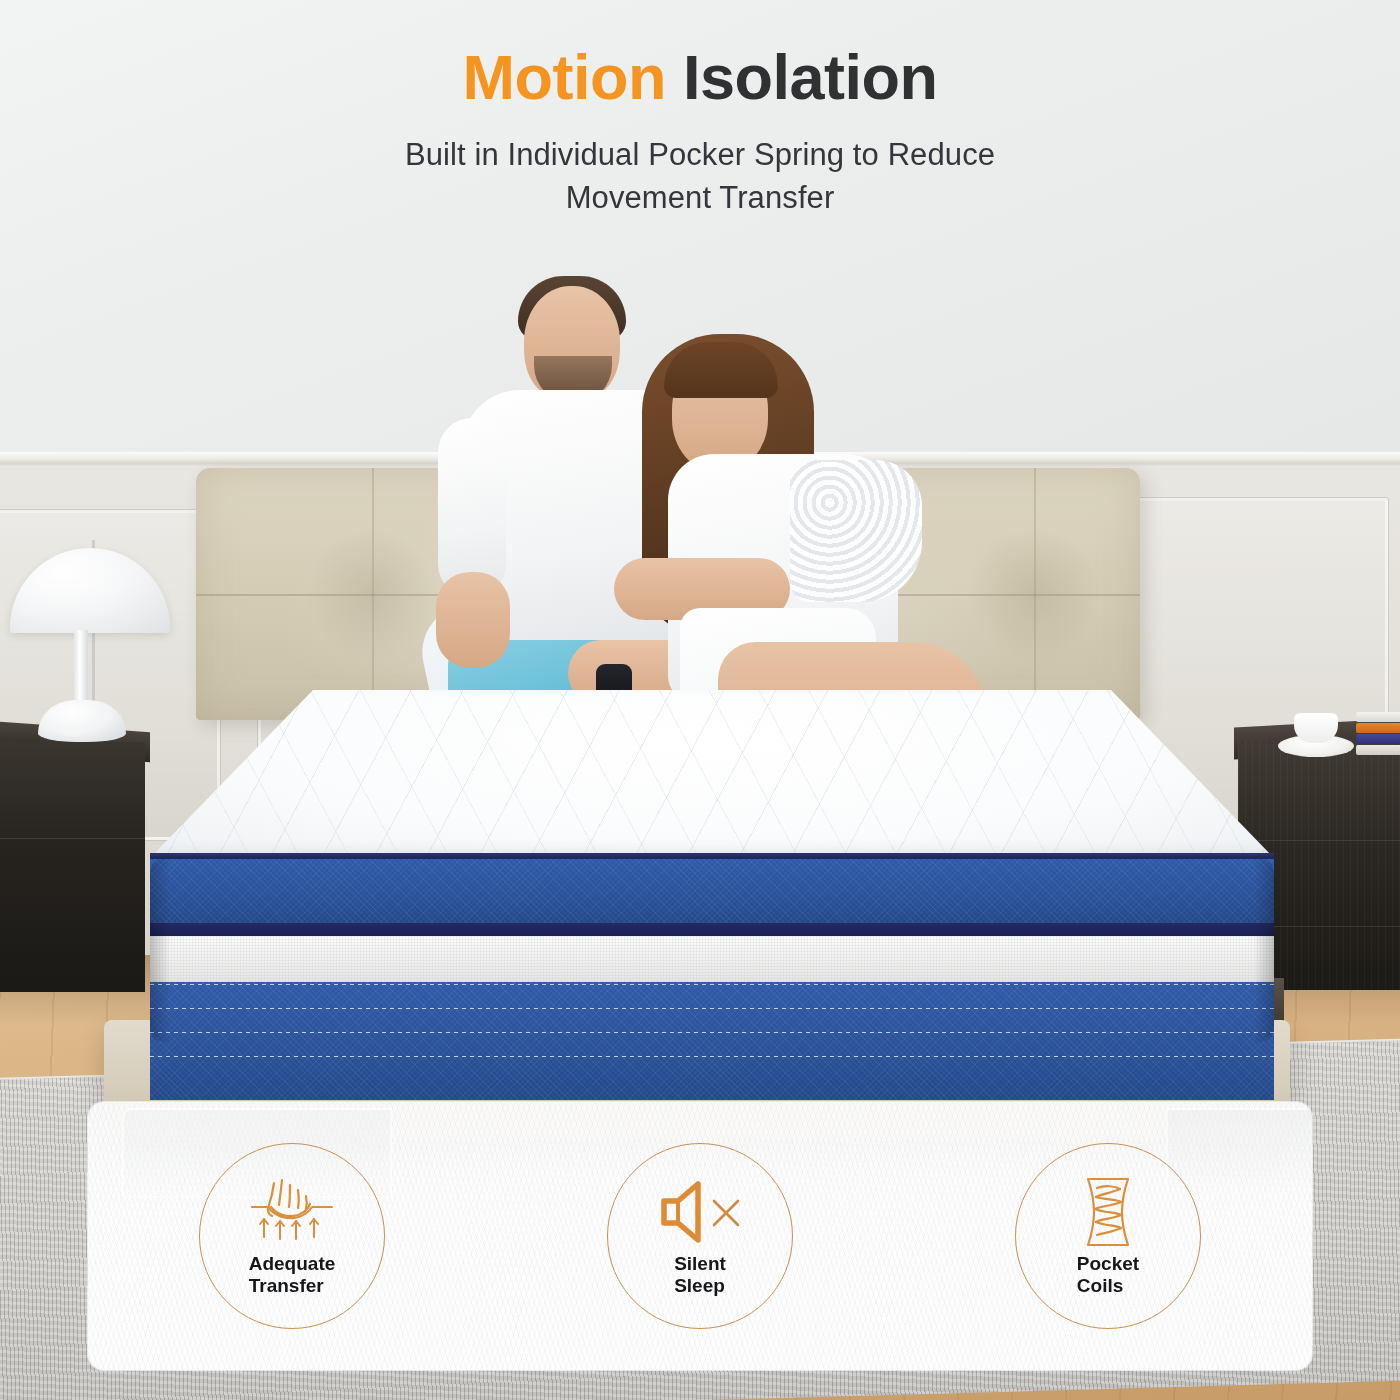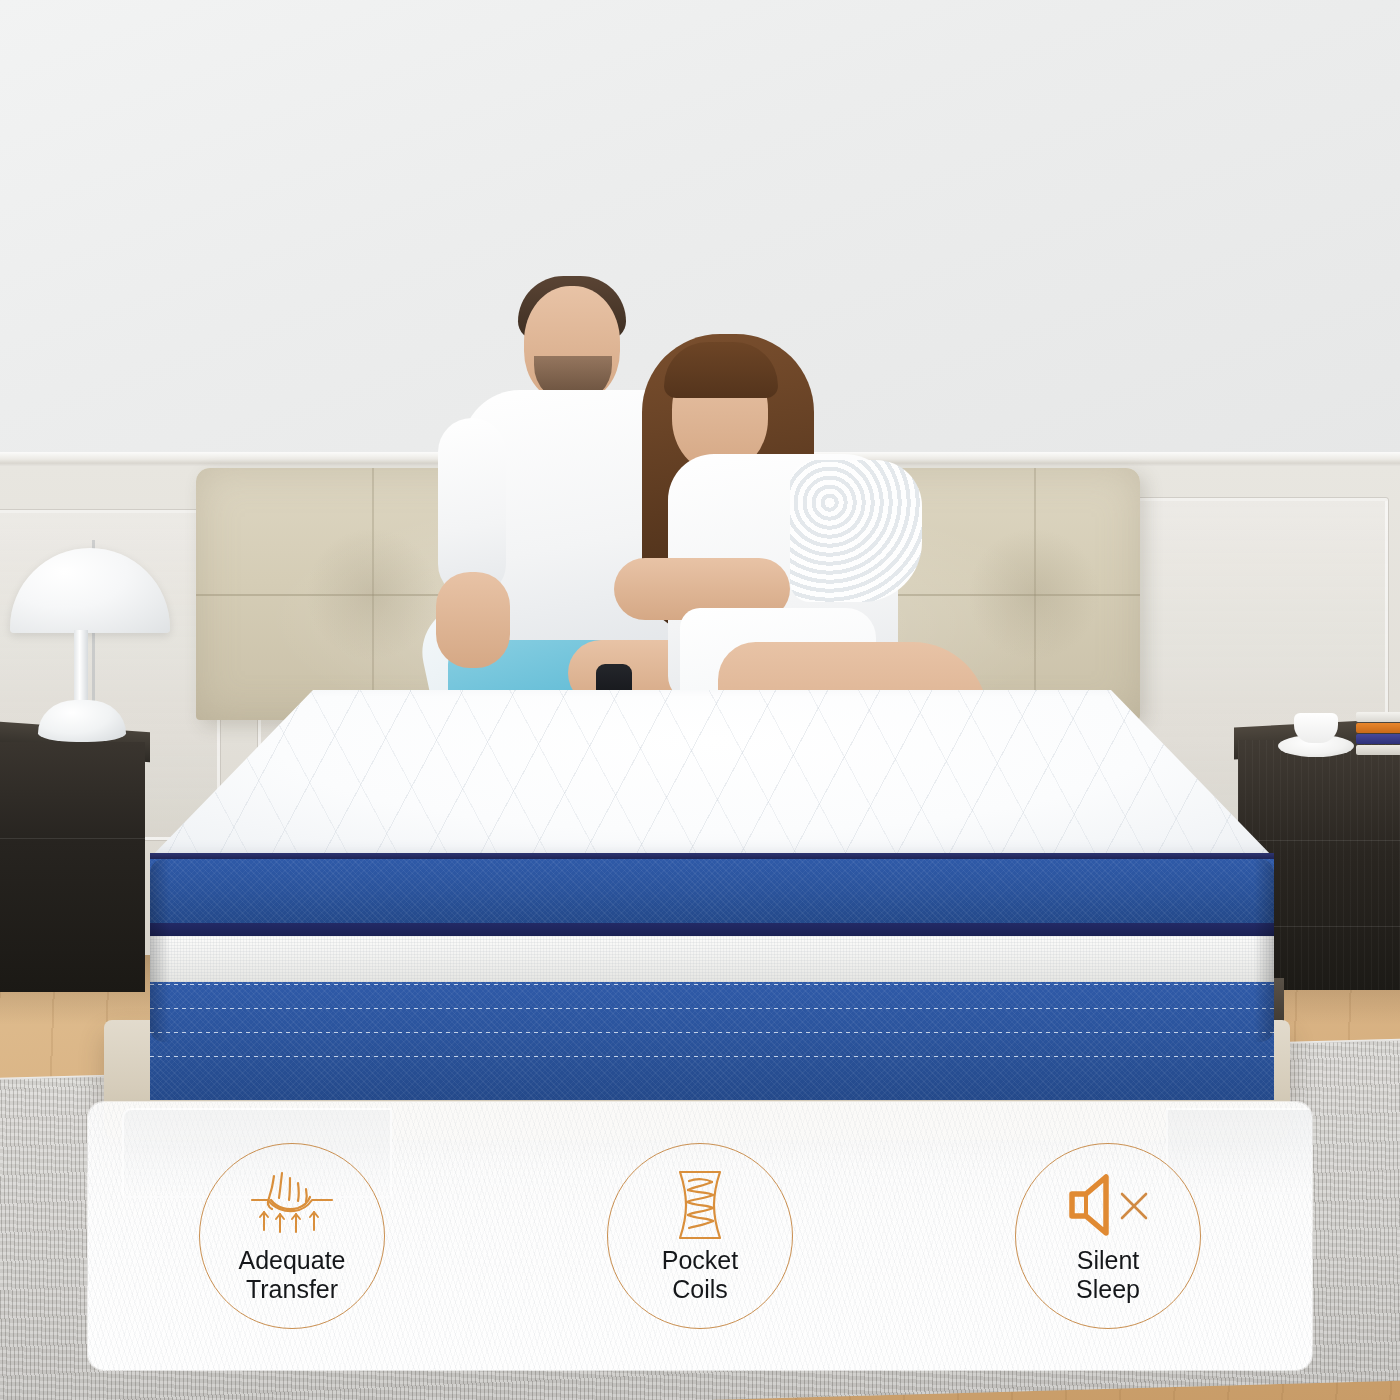--- a/index.html
+++ b/index.html
@@ -281,21 +281,21 @@
     position:absolute; inset:0; display:flex; align-items:center; justify-content:space-around;
   }
   .badge{
     width:186px; height:186px; border-radius:50%;
     border:1.6px solid #c98f50;
     display:flex; flex-direction:column; align-items:center; justify-content:center;
     position:relative;
   }
   .badge .glyph{ height:74px; display:flex; align-items:center; justify-content:center; margin-bottom:4px; }
   .badge .blabel{
-    font-size:25px; line-height:1.16; color:#15171a; text-align:center; font-weight:400;
+    font-size:19px; line-height:1.16; color:#15171a; text-align:left; font-weight:700;
   }
   svg { display:block; }
 </style>
 </head>
 <body>
 
 <div id="stage">
 
   <div class="wall-upper"></div>
   <div class="wall-rail"></div>
@@ -380,20 +380,27 @@
 
     <div class="stitch" style="top:294px"></div>
     <div class="stitch" style="top:318px"></div>
     <div class="stitch" style="top:342px"></div>
     <div class="stitch" style="top:366px"></div>
 
     <div class="m-corner-l"></div>
     <div class="m-corner-r"></div>
   </div>
 
+  <div class="header">
+    <div class="title"><span class="accent">Motion</span><span class="dark"> Isolation</span></div>
+    <div class="subtitle">
+      <div>Built in Individual Pocker Spring to Reduce</div>
+      <div>Movement Transfer</div>
+    </div>
+  </div>
 
   <div class="feature-panel">
     <div class="panel-texture"></div>
     <div class="panel-tab"></div>
     <div class="panel-tab-r"></div>
 
     <div class="badges">
 
       <div class="badge">
         <div class="glyph">
@@ -418,51 +425,51 @@
           </svg>
         </div>
         <div class="blabel">
           <div>Adequate</div>
           <div>Transfer</div>
         </div>
       </div>
 
       <div class="badge">
         <div class="glyph">
+          <svg width="92" height="70" viewBox="0 0 92 70" fill="none" stroke="#e08a33" stroke-linecap="round" stroke-linejoin="round">
+            <path d="M10 24 L24 24 L44 7 L44 63 L24 46 L10 46 Z" stroke-width="5.5"></path>
+            <path d="M24 24 L24 46" stroke-width="4"></path>
+            <g stroke-width="2.6" stroke="#d08a44">
+              <path d="M60 24 L84 48"></path>
+              <path d="M84 24 L60 48"></path>
+            </g>
+          </svg>
+        </div>
+        <div class="blabel">
+          <div>Silent</div>
+          <div>Sleep</div>
+        </div>
+      </div>
+
+      <div class="badge">
+        <div class="glyph">
           <svg width="66" height="74" viewBox="0 0 66 74" fill="none" stroke="#d98f3c" stroke-width="2.2" stroke-linecap="round" stroke-linejoin="round">
             <path d="M13 4 L53 4 C49 16 47 26 47 37 C47 48 49 58 53 70 L13 70 C17 58 19 48 19 37 C19 26 17 16 13 4 Z"></path>
             <path d="M22 13 C30 10 40 11 45 14"></path>
             <path d="M45 14 C36 18 26 19 21 22"></path>
             <path d="M21 22 C30 25 41 24 46 27"></path>
             <path d="M46 27 C37 31 26 31 20 34"></path>
             <path d="M20 34 C29 38 41 37 46 40"></path>
             <path d="M46 40 C37 44 26 44 21 47"></path>
             <path d="M21 47 C30 51 41 50 46 53"></path>
             <path d="M46 53 C38 57 28 58 22 60"></path>
           </svg>
         </div>
         <div class="blabel">
           <div>Pocket</div>
           <div>Coils</div>
         </div>
       </div>
 
-      <div class="badge">
-        <div class="glyph">
-          <svg width="92" height="70" viewBox="0 0 92 70" fill="none" stroke="#e08a33" stroke-linecap="round" stroke-linejoin="round">
-            <path d="M10 24 L24 24 L44 7 L44 63 L24 46 L10 46 Z" stroke-width="5.5"></path>
-            <path d="M24 24 L24 46" stroke-width="4"></path>
-            <g stroke-width="2.6" stroke="#d08a44">
-              <path d="M60 24 L84 48"></path>
-              <path d="M84 24 L60 48"></path>
-            </g>
-          </svg>
-        </div>
-        <div class="blabel">
-          <div>Silent</div>
-          <div>Sleep</div>
-        </div>
-      </div>
-
     </div>
   </div>
 
 </div>
 
 </body></html>

